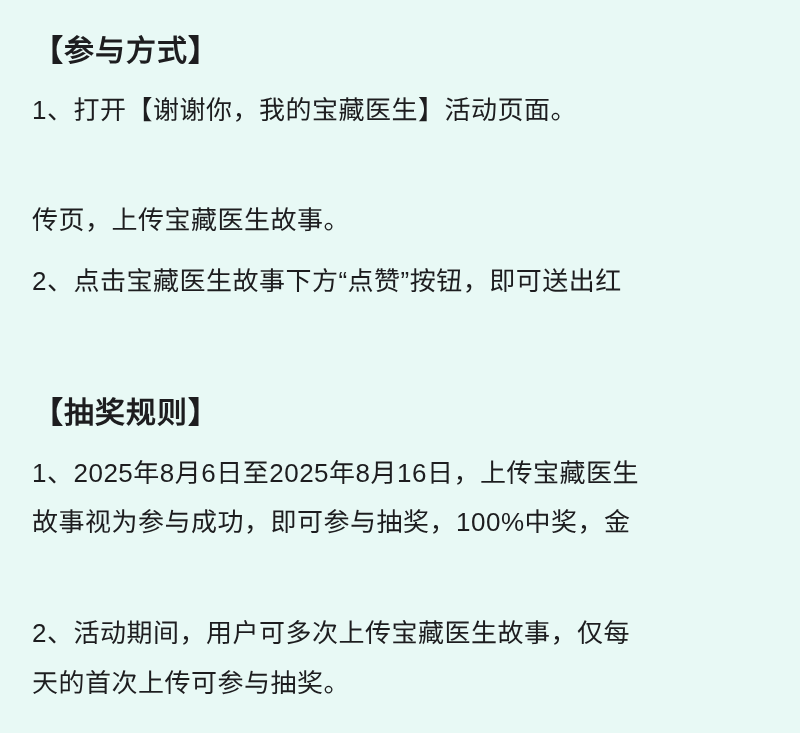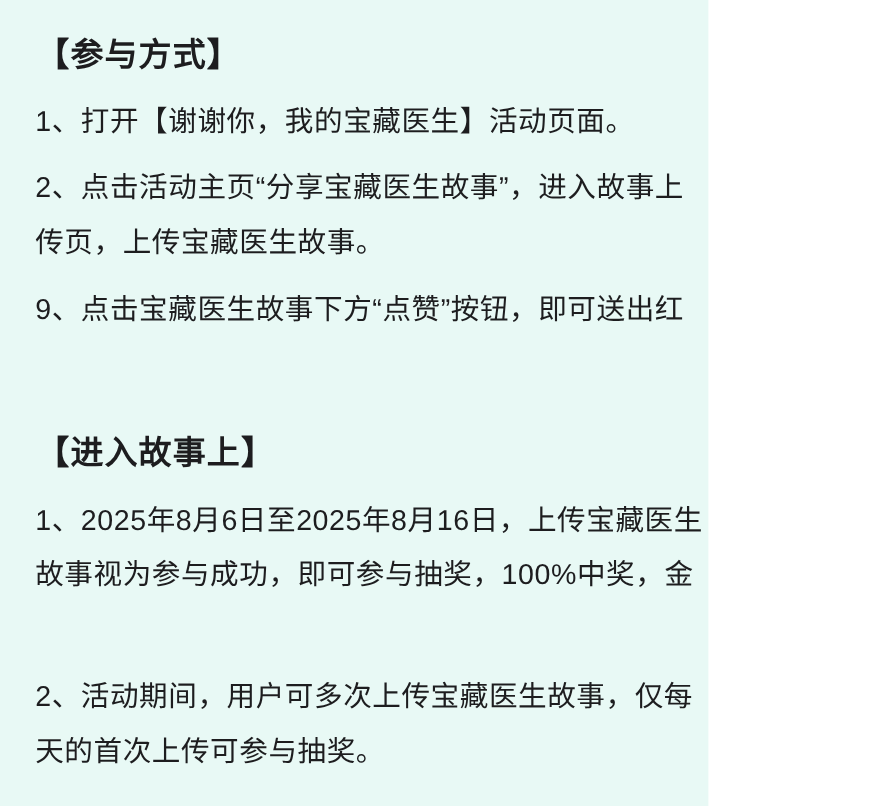--- a/index.html
+++ b/index.html
@@ -6,21 +6,21 @@
     margin: 0;
     padding: 0;
   }
   body {
     width: 800px;
     height: 733px;
     font-family: "Liberation Sans", sans-serif;
   }
   .page {
     position: relative;
-    width: 644px;
+    width: 800px;
     height: 733px;
     background: #e8f9f5;
     overflow: hidden;
     color: #1d1d1f;
   }
   .h-line {
     position: absolute;
     left: 33px;
     font-size: 30px;
     font-weight: 700;
@@ -40,26 +40,25 @@
 </style>
 </head>
 <body>
 
 <div class="page">
 
   <div class="h-line" style="top:36px">【参与方式】</div>
 
   <div class="t-line" style="top:97px">1、打开【谢谢你，我的宝藏医生】活动页面。</div>
 
-  <div class="t-line" style="top:157px">2、点击活动主页“分享宝藏医生故事”，进入故事上</div>
   <div class="t-line" style="top:207px">传页，上传宝藏医生故事。</div>
 
-  <div class="t-line" style="top:268px">9、点击宝藏医生故事下方“点赞”按钮，即可送出红</div>
+  <div class="t-line" style="top:268px">2、点击宝藏医生故事下方“点赞”按钮，即可送出红</div>
 
-  <div class="h-line" style="top:398px">【进入故事上】</div>
+  <div class="h-line" style="top:398px">【抽奖规则】</div>
 
   <div class="t-line" style="top:460px">1、2025年8月6日至2025年8月16日，上传宝藏医生</div>
   <div class="t-line" style="top:509px">故事视为参与成功，即可参与抽奖，100%中奖，金</div>
 
   <div class="t-line" style="top:620px">2、活动期间，用户可多次上传宝藏医生故事，仅每</div>
   <div class="t-line" style="top:670px">天的首次上传可参与抽奖。</div>
 
 </div>
 
 </body></html>

